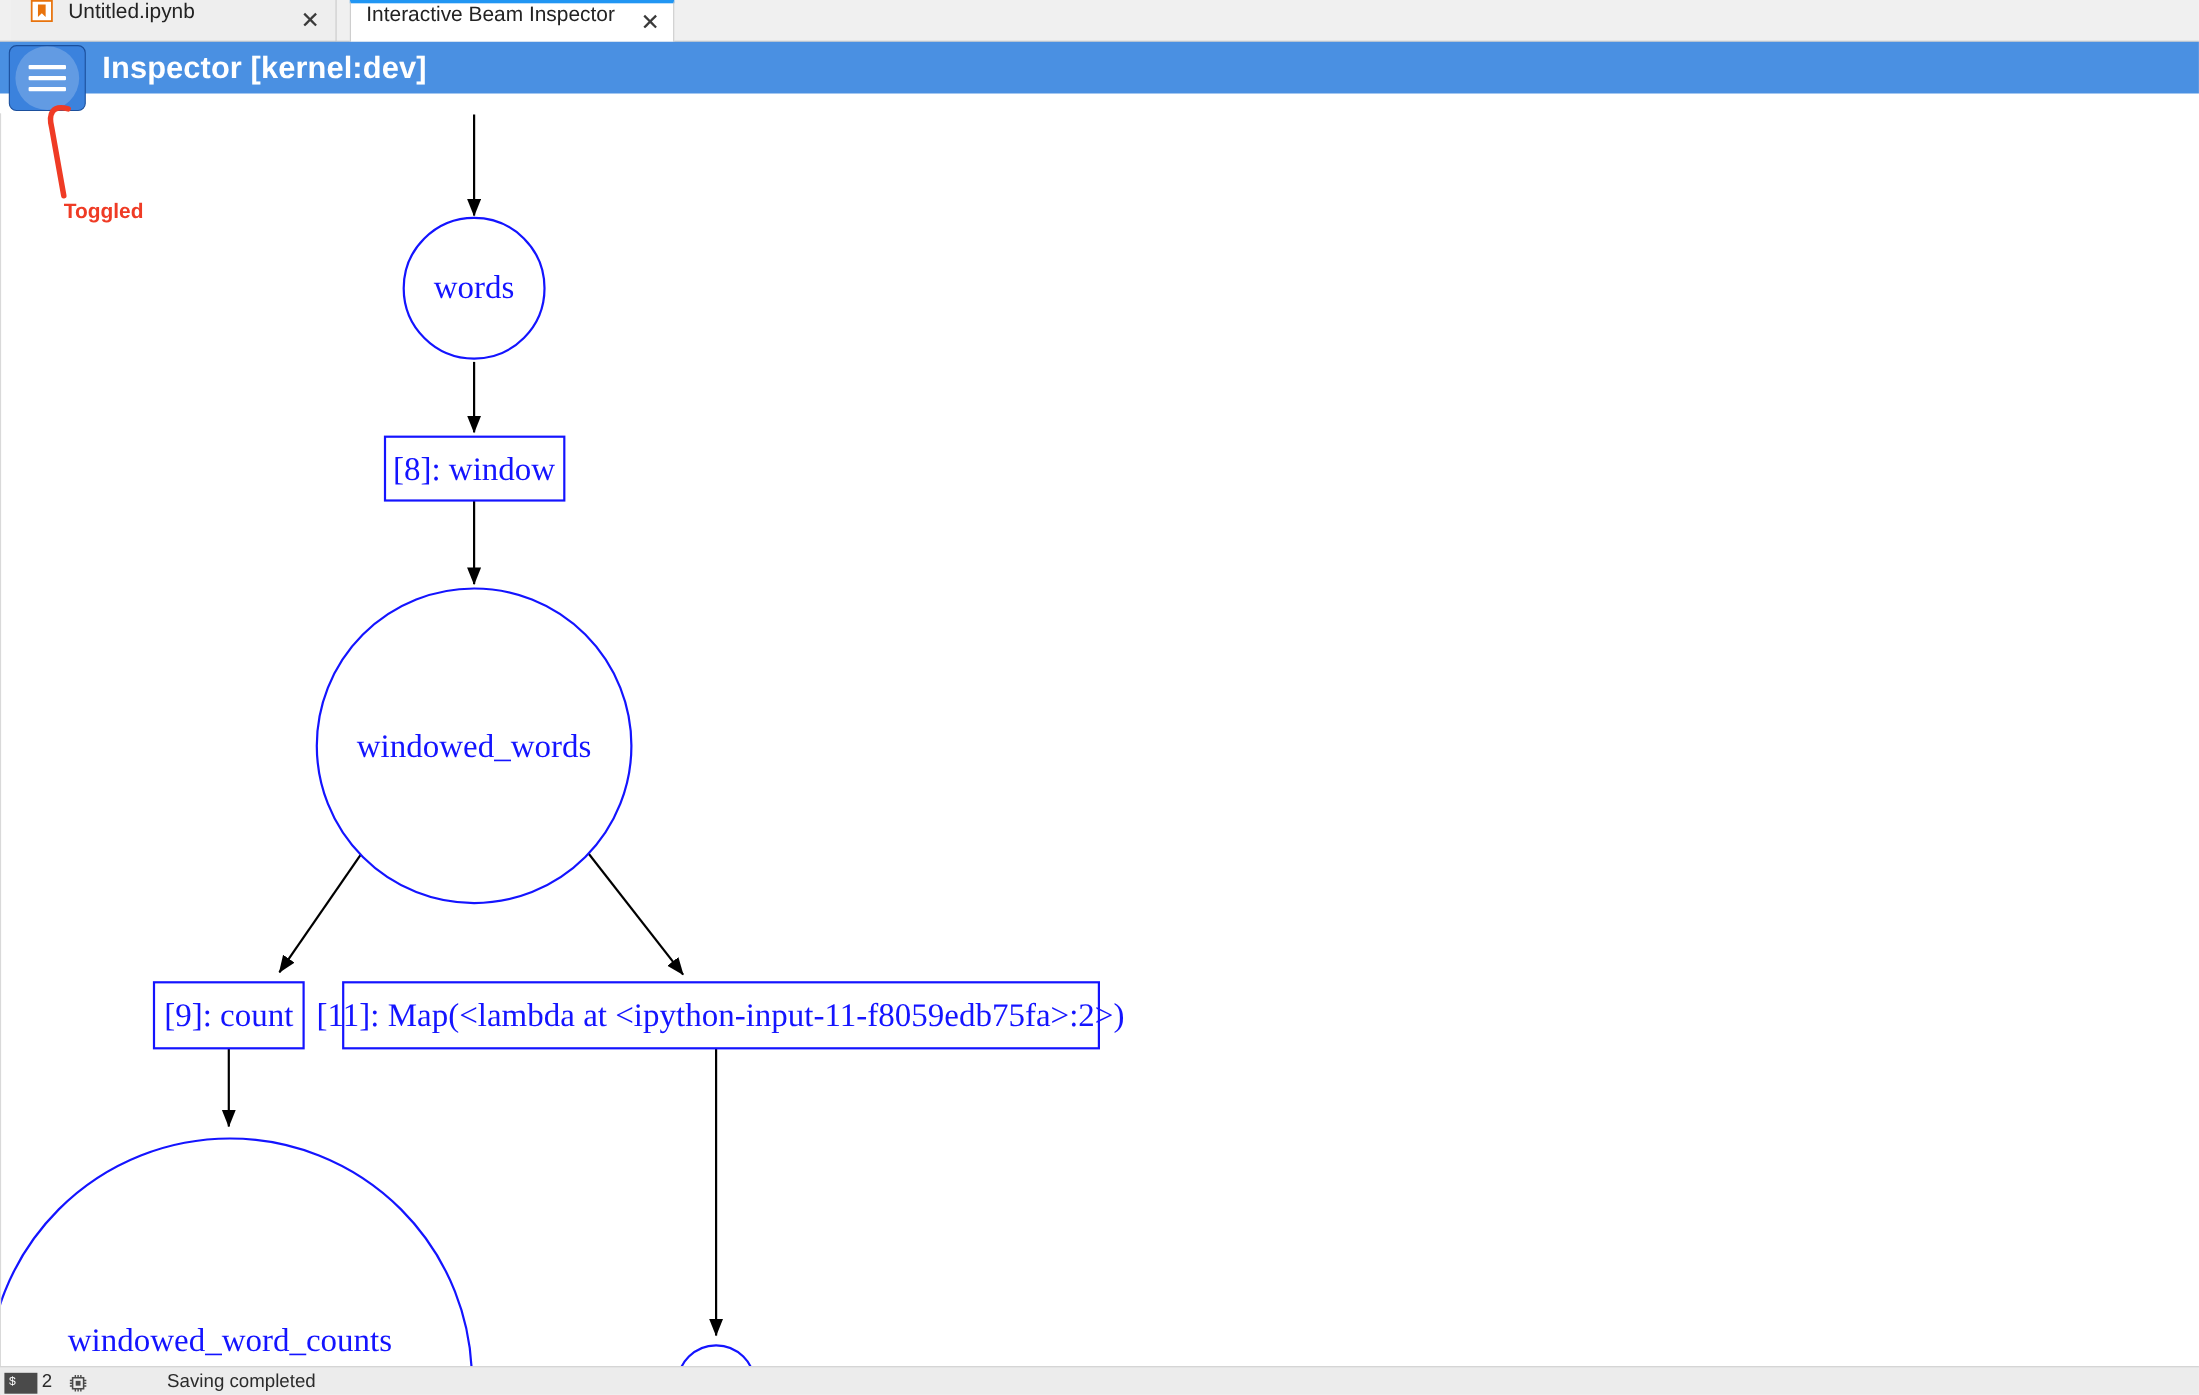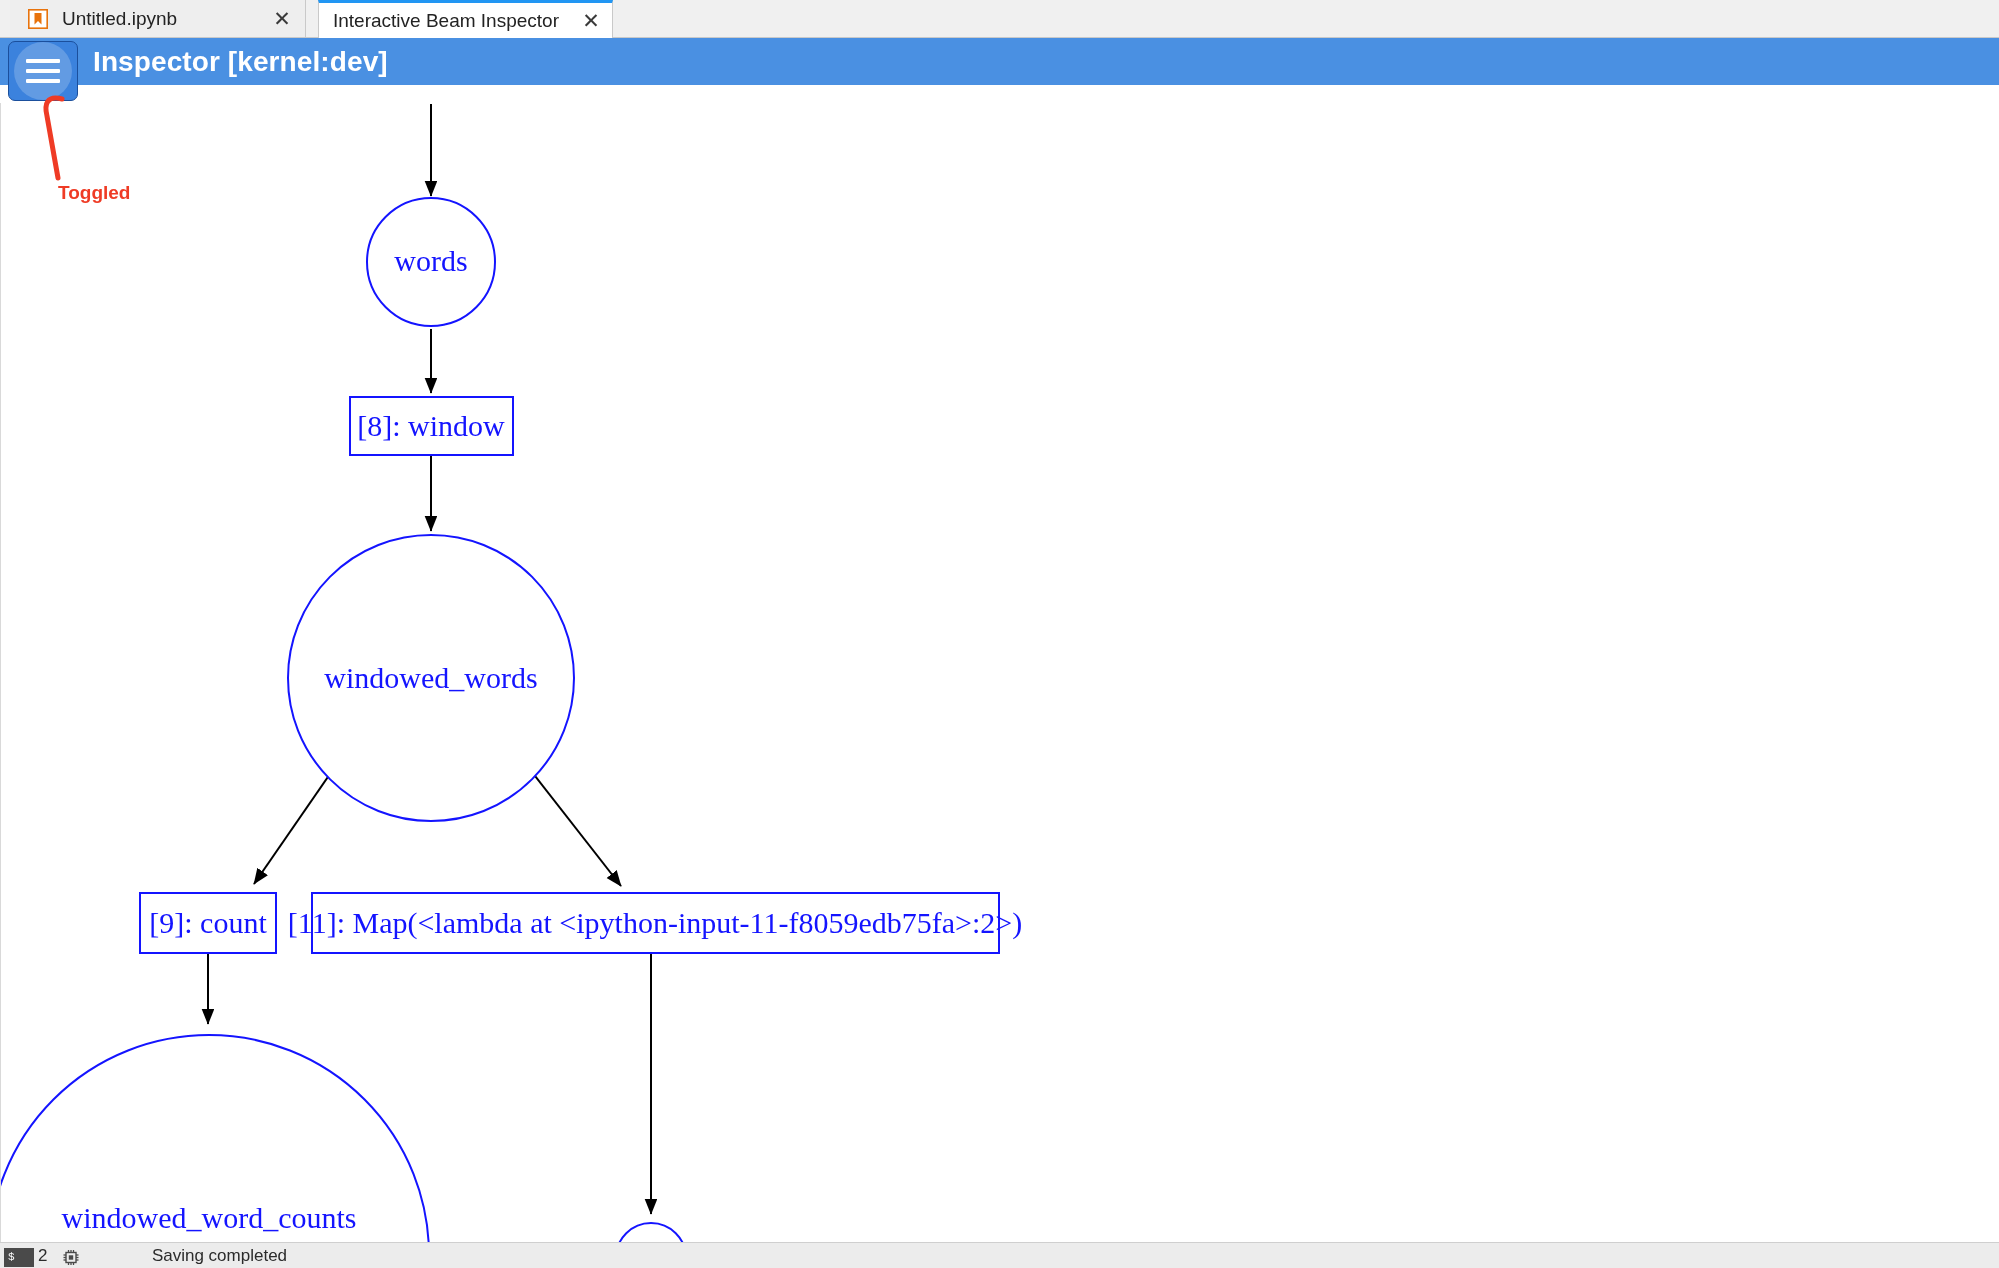--- a/index.html
+++ b/index.html
@@ -23,21 +23,21 @@
     background: #f0f0f0;
     border-bottom: 1px solid #c9c9c9;
     box-sizing: border-box;
   }
   .tab {
     position: absolute;
     top: 0;
     height: 38px;
     box-sizing: border-box;
     display: flex;
-    align-items: center;
+    align-items: flex-start;
     cursor: default;
   }
   .tab.inactive {
     background: #eeeeee;
     border-right: 1px solid #c9c9c9;
     border-bottom: 1px solid #c9c9c9;
   }
   .tab.active {
     background: #ffffff;
     border-top: 3px solid #2196f3;

